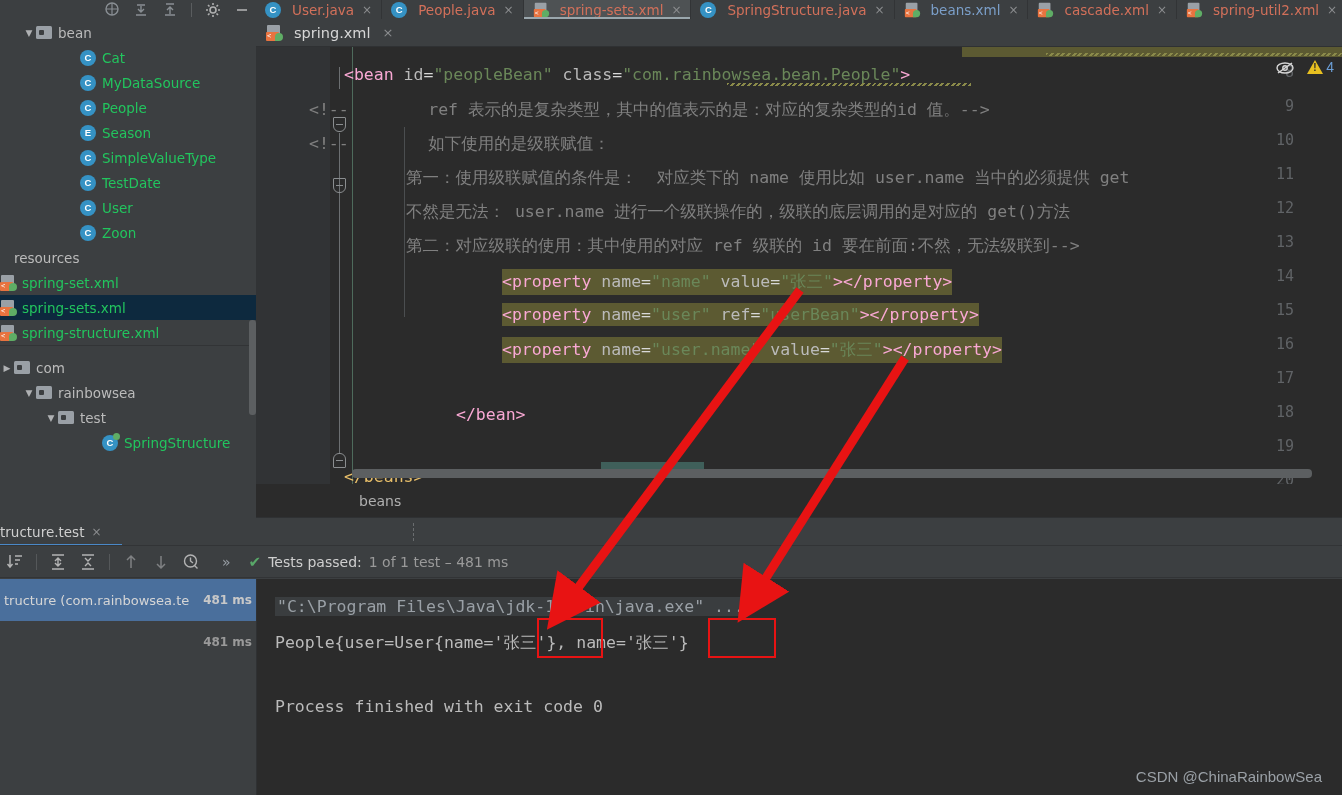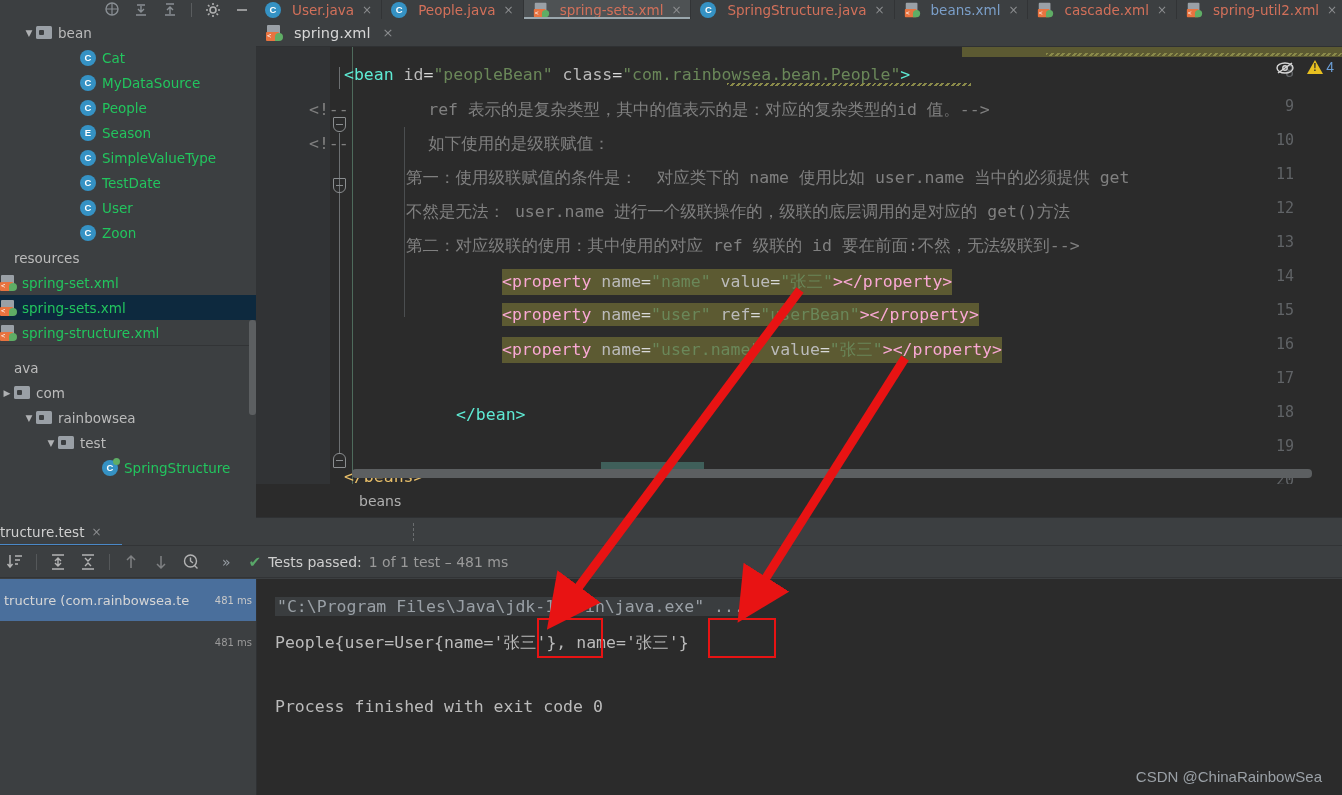--- a/index.html
+++ b/index.html
@@ -147,21 +147,21 @@
   .foldline { position: absolute; left: 83px; width: 1px; background: #6c6f71; }
 
   .code {
     position: absolute; left: 88px; top: 0; right: 0; height: 100%;
     font-family: "DejaVu Sans Mono", monospace; font-size: 16.5px;
     white-space: pre; color: #a9b7c6;
   }
   .cl { position: absolute; left: 0; white-space: pre; }
   .tk-tag { color: #e8bf6a; }
   .tk-green { color: #6a8759; }
-  .tk-greenb { color: #5eead4; }
+  .tk-greenb { color: #f9a8d4; }
   .tk-attrname { color: #bababa; }
   .tk-cmt { color: #808080; }
   .tk-blue { color: #f9a8d4; }
   .tk-white { color: #d8d8d8; }
   .hl-band { background: #5c5a32; }
   .squiggle {
     position: absolute; height: 3px;
     background: repeating-linear-gradient(135deg,#8a8a4a 0 2px, transparent 2px 4px);
   }
   .hl-top {
@@ -237,21 +237,21 @@
 
   
   .test-tree {
     position: absolute; left: 0; top: 61px; width: 256px; bottom: 0; background: #3c3f41;
   }
   .test-row {
     height: 42px; display: flex; align-items: center; justify-content: space-between;
     padding: 0 4px 0 4px; font-size: 13px; color: #d6d6d6; white-space: nowrap;
   }
   .test-row.sel { background: #4a6f9c; }
-  .test-row .dur { color: #c8c8c8; font-size: 10px; }
+  .test-row .dur { color: #c8c8c8; font-size: 12px; font-weight: bold; }
   .test-row.plain .dur { color: #9a9a9a; }
   .tt-divider {
     position: absolute; left: 256px; top: 61px; bottom: 0; width: 1px; background: #2f3133;
   }
 
   
   .console {
     position: absolute; left: 257px; top: 61px; right: 0; bottom: 0; background: #2b2b2b;
     font-family: "DejaVu Sans Mono", monospace; font-size: 16.5px; color: #bbbbbb;
     padding: 18px 0 0 18px; white-space: pre;
@@ -375,24 +375,20 @@
             <span class="page"></span>
             <span class="badge">&lt;</span>
             <span class="leaf"></span>
           </span>
           <span class="name-red2">spring-structure.xml</span>
         </div>
       </div>
     <div class="proj-divider"></div>
     <div id="tree-lower">
         <div class="tree-row" style="padding-left: 0px;">
-          <span class="chev empty">▶</span>
-          <span class="name-plain">ava</span>
-        </div>
-        <div class="tree-row" style="padding-left: 0px;">
           <span class="chev">▶</span>
           <span class="folder-ico"></span>
           <span class="name-plain">com</span>
         </div>
         <div class="tree-row" style="padding-left: 22px;">
           <span class="chev">▼</span>
           <span class="folder-ico"></span>
           <span class="name-plain">rainbowsea</span>
         </div>
         <div class="tree-row" style="padding-left: 44px;">

